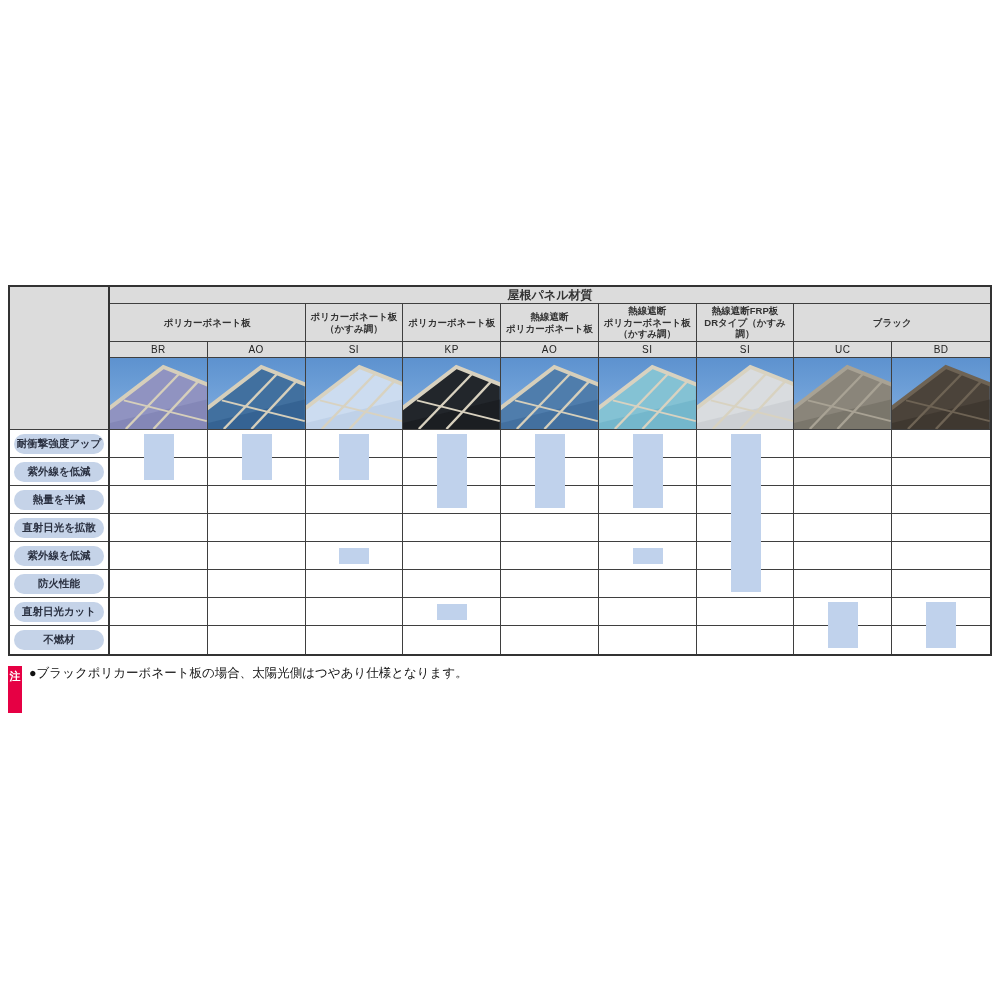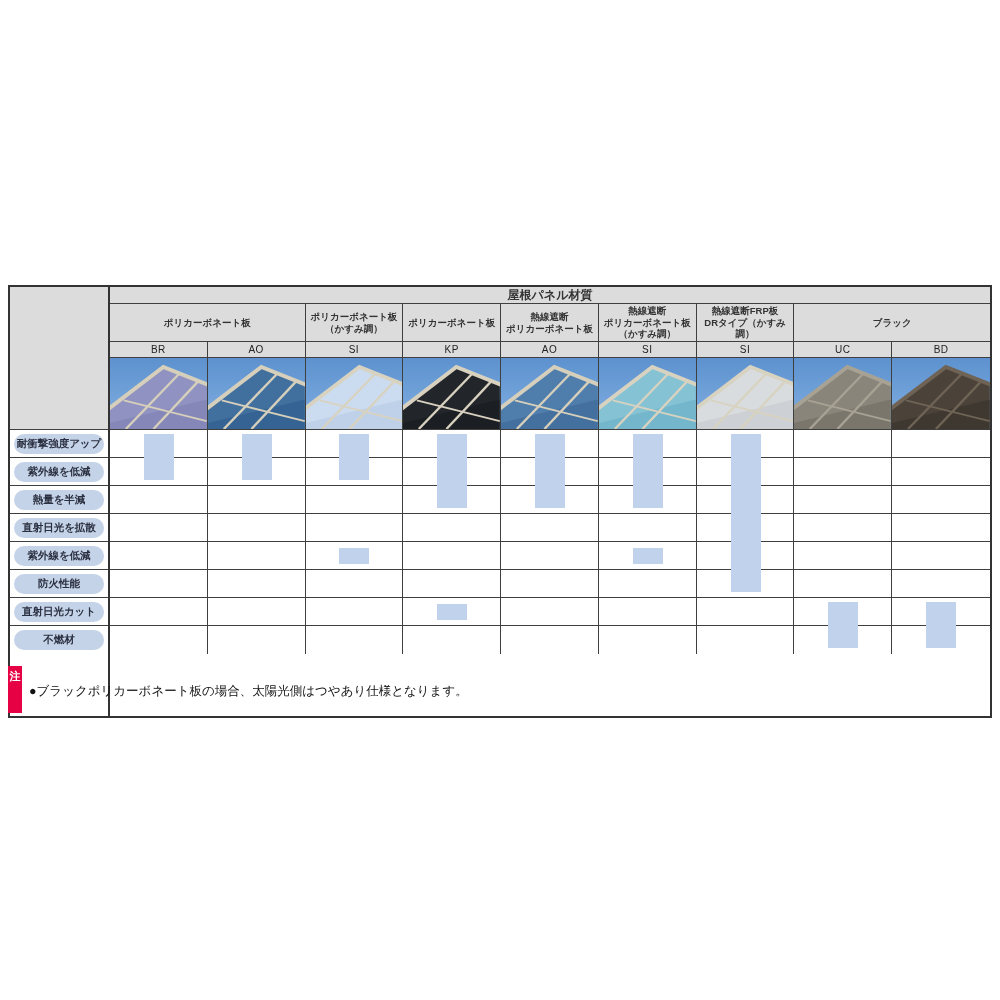--- a/index.html
+++ b/index.html
@@ -2,21 +2,21 @@
 <html><head>
 <meta charset="utf-8">
 <style>
   html,body{margin:0;padding:0;}
   body{
     width:1000px;height:1000px;background:#ffffff;position:relative;
     font-family:"Liberation Sans","DejaVu Sans",sans-serif;
     -webkit-font-smoothing:antialiased;
   }
   .panel-table{
-    position:absolute;left:8px;top:285px;width:984px;height:433px;
+    position:absolute;left:8px;top:285px;width:984px;height:371px;
     border:2px solid #333333;box-sizing:border-box;background:#ffffff;
   }
   
   .label-col{
     position:absolute;left:0;top:0;width:100px;height:100%;
     border-right:2px solid #333333;box-sizing:border-box;
   }
   .corner{
     height:143px;background:#dcdcdc;border-bottom:1px solid #3f3f3f;box-sizing:border-box;
   }
@@ -66,21 +66,21 @@
     position:relative;z-index:2;width:30px;justify-self:center;
     margin:4px 0 6px 0;background:#c0d2ec;
   }
   .mark.single{height:16px;align-self:center;margin:0;}
   
   .notes{position:absolute;left:8px;top:666px;display:flex;align-items:flex-start;}
   .note-badge{
     width:14px;height:47px;background:#e60044;color:#ffffff;
     font-size:11px;font-weight:bold;text-align:center;padding-top:3px;box-sizing:border-box;
   }
-  .note-list{margin-left:7px;margin-top:18px;}
+  .note-list{margin-left:7px;}
   .note-item{font-size:12.5px;line-height:15.5px;color:#111;white-space:nowrap;}
 </style>
 </head>
 <body>
 
 <div class="panel-table">
   <div class="grid" id="grid">
     <div class="cell title-cell">屋根パネル材質</div>
   <div class="cell group-cell" style="grid-column: 1 / 3;">
         <div class="group-line">ポリカーボネート板</div>

